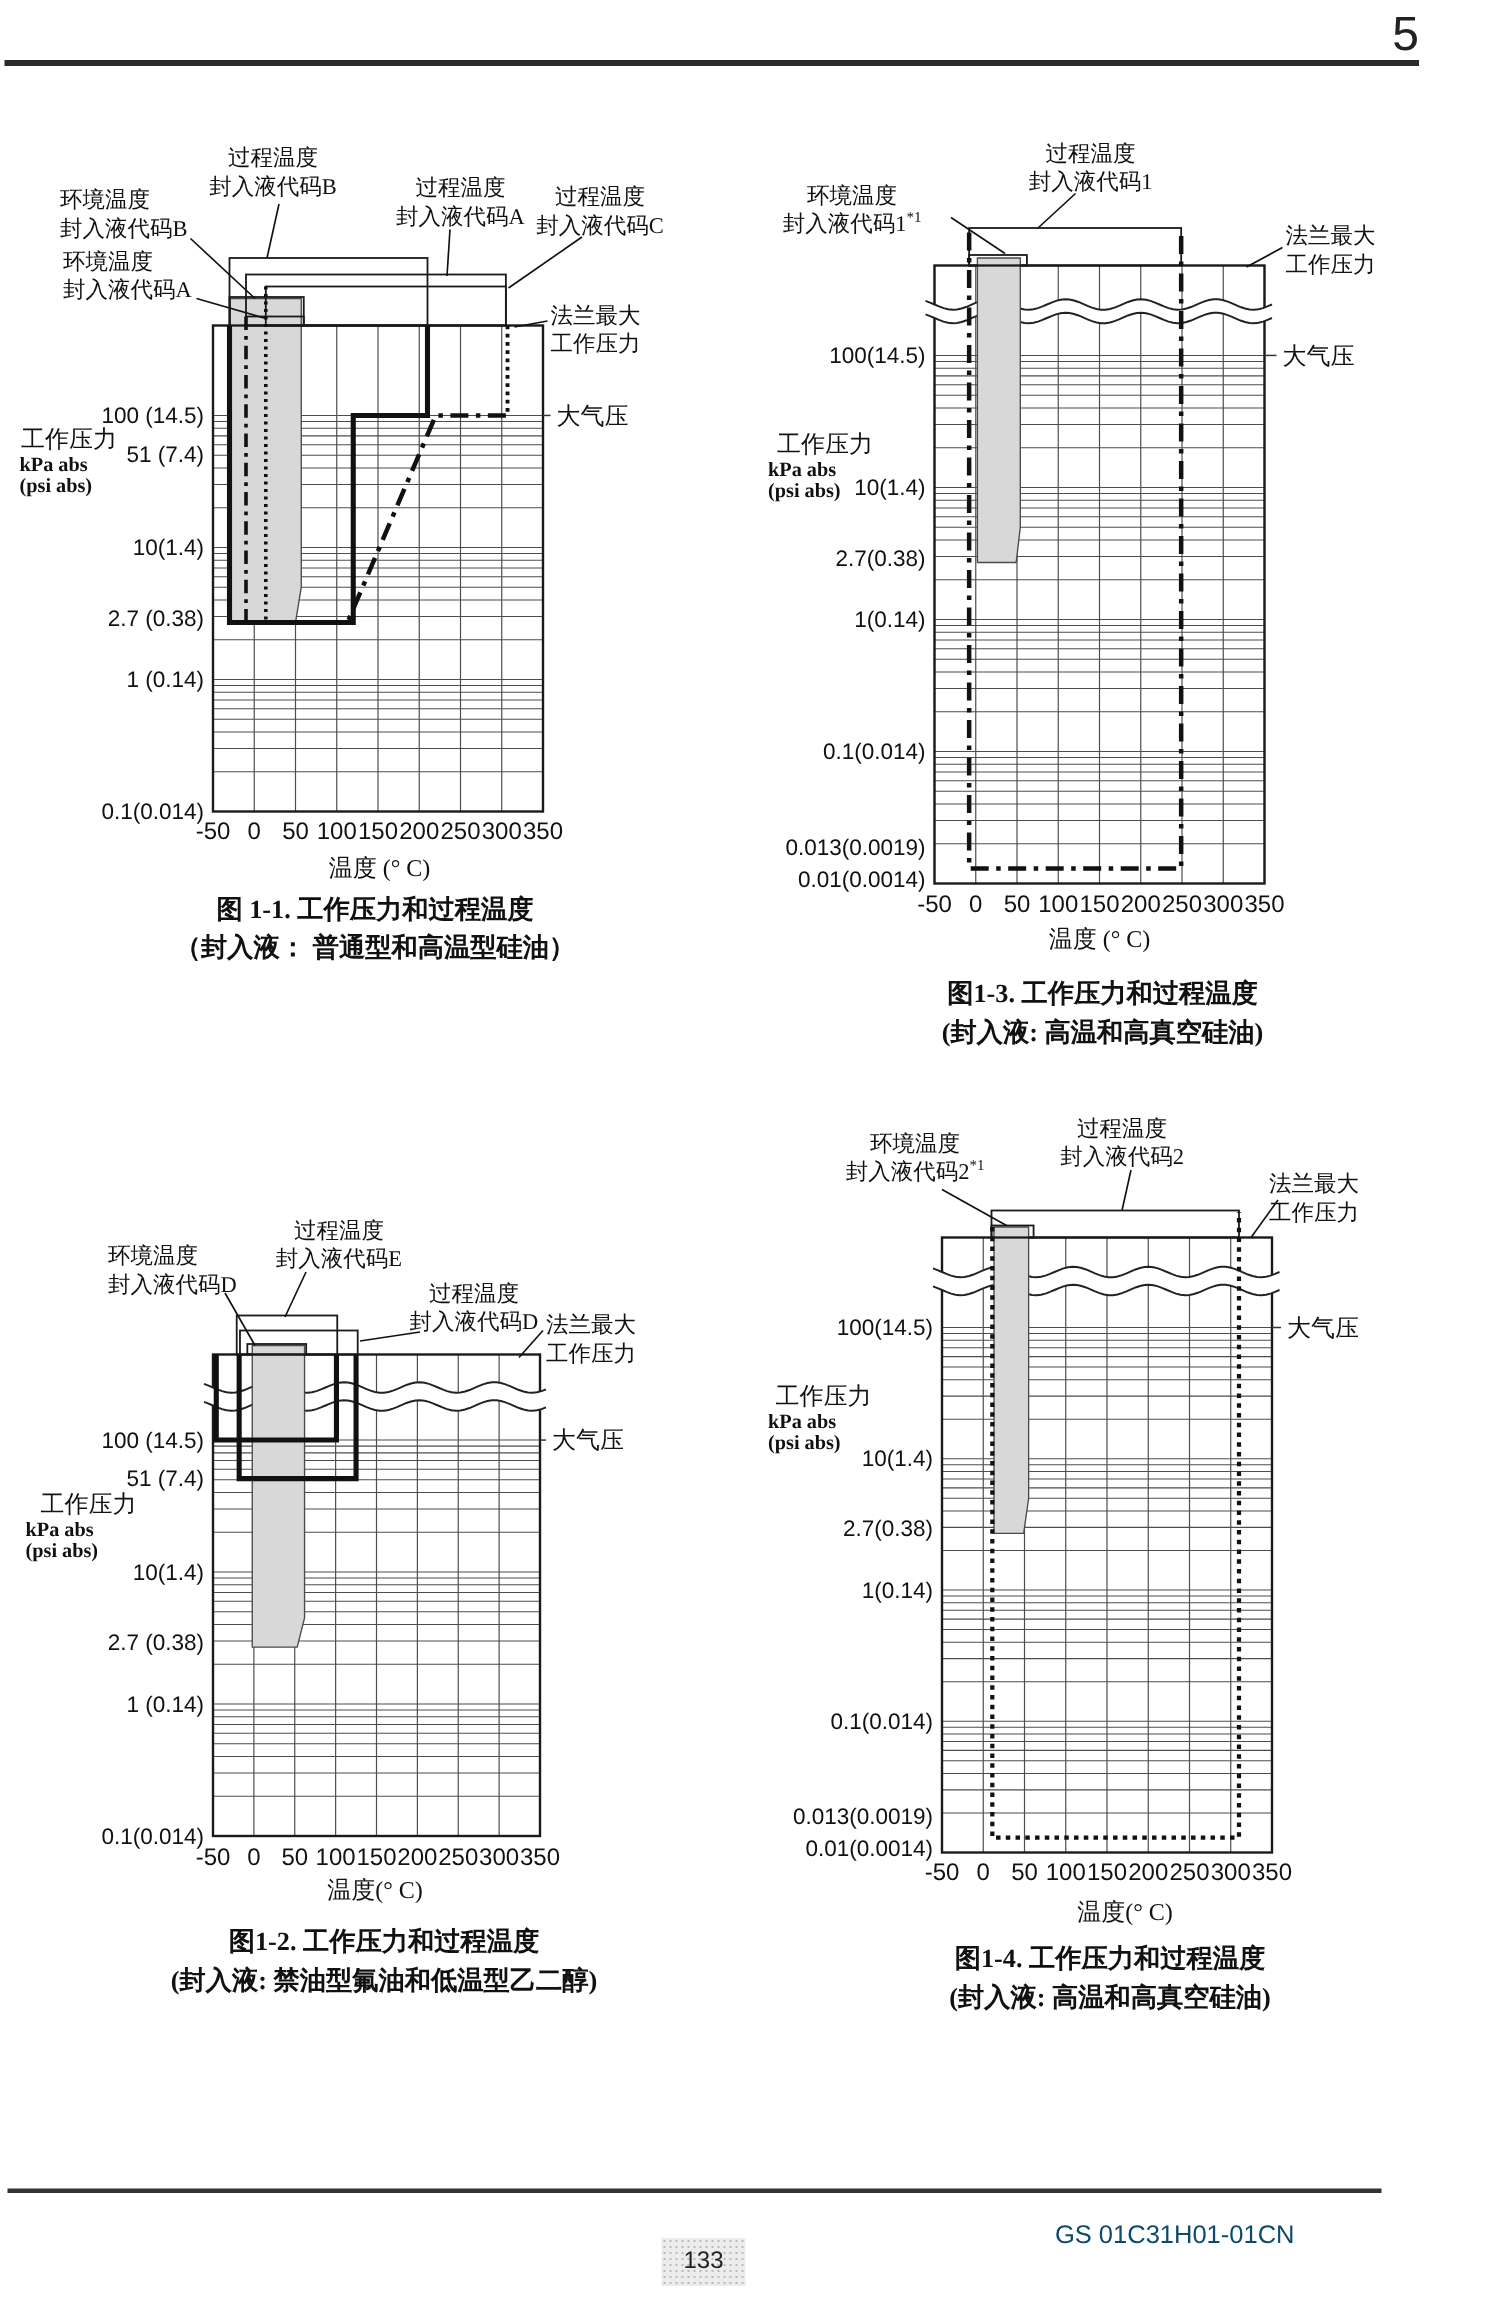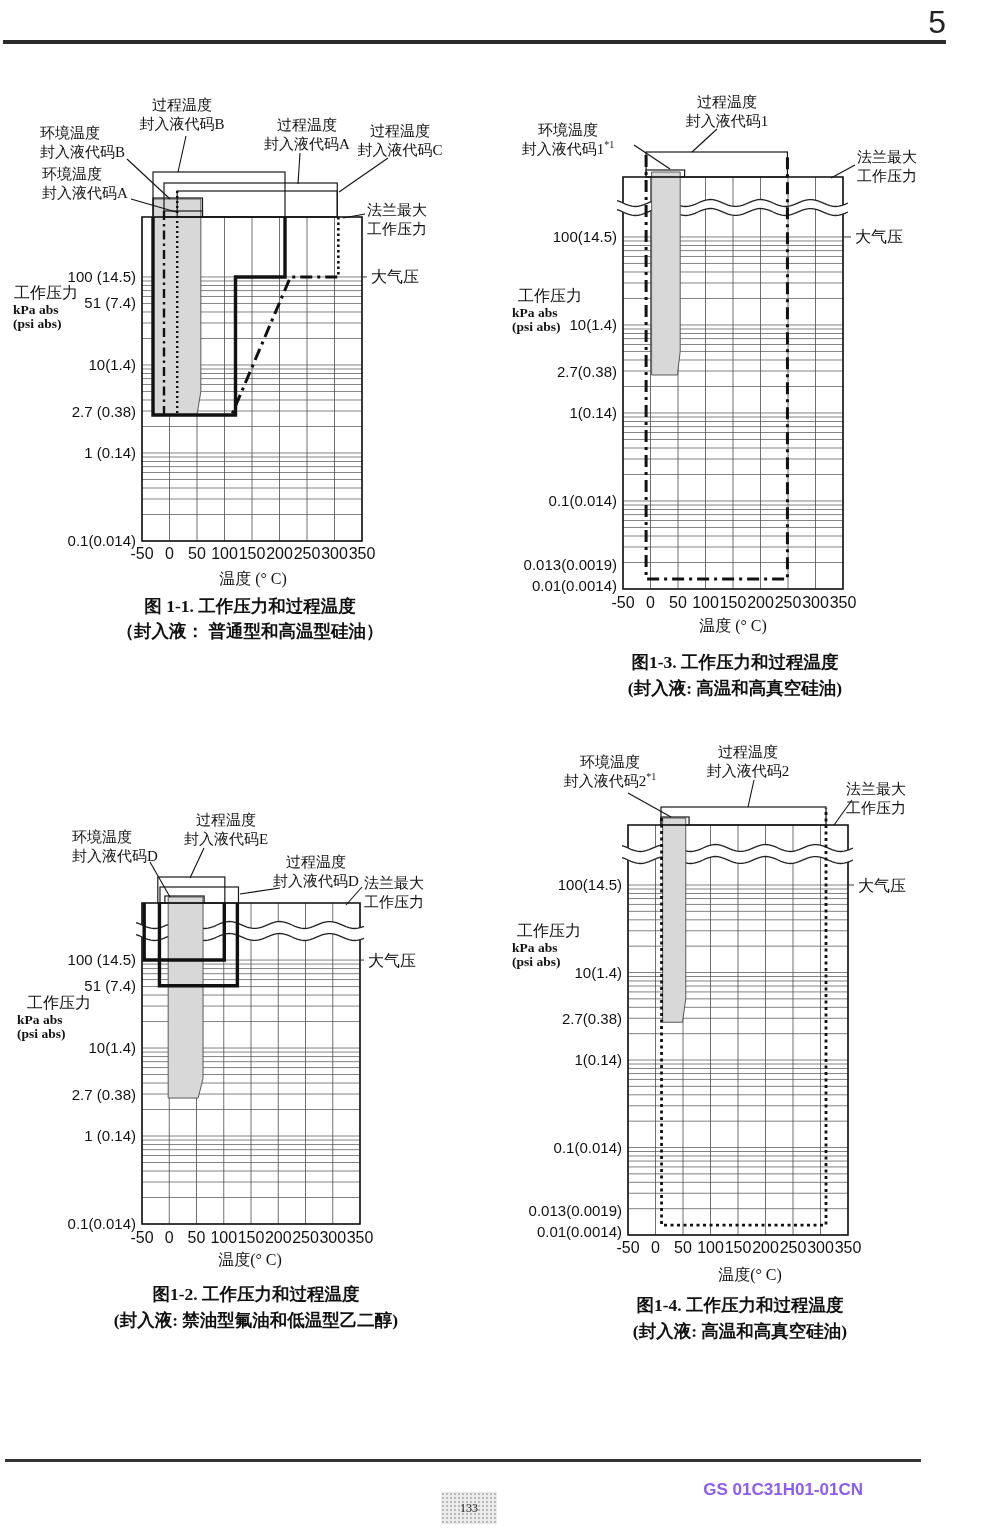--- a/index.html
+++ b/index.html
@@ -8,31 +8,29 @@
     font-family:"Liberation Sans","DejaVu Sans",sans-serif;color:#1a1a1a;overflow:hidden;
   }
   .page-number-top{
     position:absolute;top:4px;right:54px;font-size:32px;color:#222;
     font-family:"Liberation Sans",sans-serif;
   }
   .header-rule{position:absolute;left:3px;top:40px;width:943px;height:4px;background:#2b2b2b;}
   #charts{position:absolute;left:0;top:0;}
   .footer-rule{position:absolute;left:5px;top:1459px;width:916px;height:3px;background:#333;}
   .footer-doc-number{
-    position:absolute;top:1480px;right:137px;font-size:17px;color:#8b5cf6;
+    position:absolute;top:1480px;right:137px;font-size:17px;color:#0c4a6e;
     font-family:"Liberation Sans",sans-serif;
-    font-weight:bold;
   }
   .footer-page-number{
     position:absolute;left:441px;top:1492px;width:56px;height:32px;
-    display:flex;align-items:center;justify-content:center;font-size:12px;color:#222;
+    display:flex;align-items:center;justify-content:center;font-size:16px;color:#222;
     background-color:#ececec;
     background-image:radial-gradient(#b9b9b9 0.8px, transparent 0.9px);
     background-size:4px 4px;
-    font-family:Liberation Serif, serif;
   }
 </style>
 </head>
 <body>
 
 <div class="page-number-top">5</div>
 <div class="header-rule"></div>
 
 <svg id="charts" width="1000" height="1532">
     <g>

